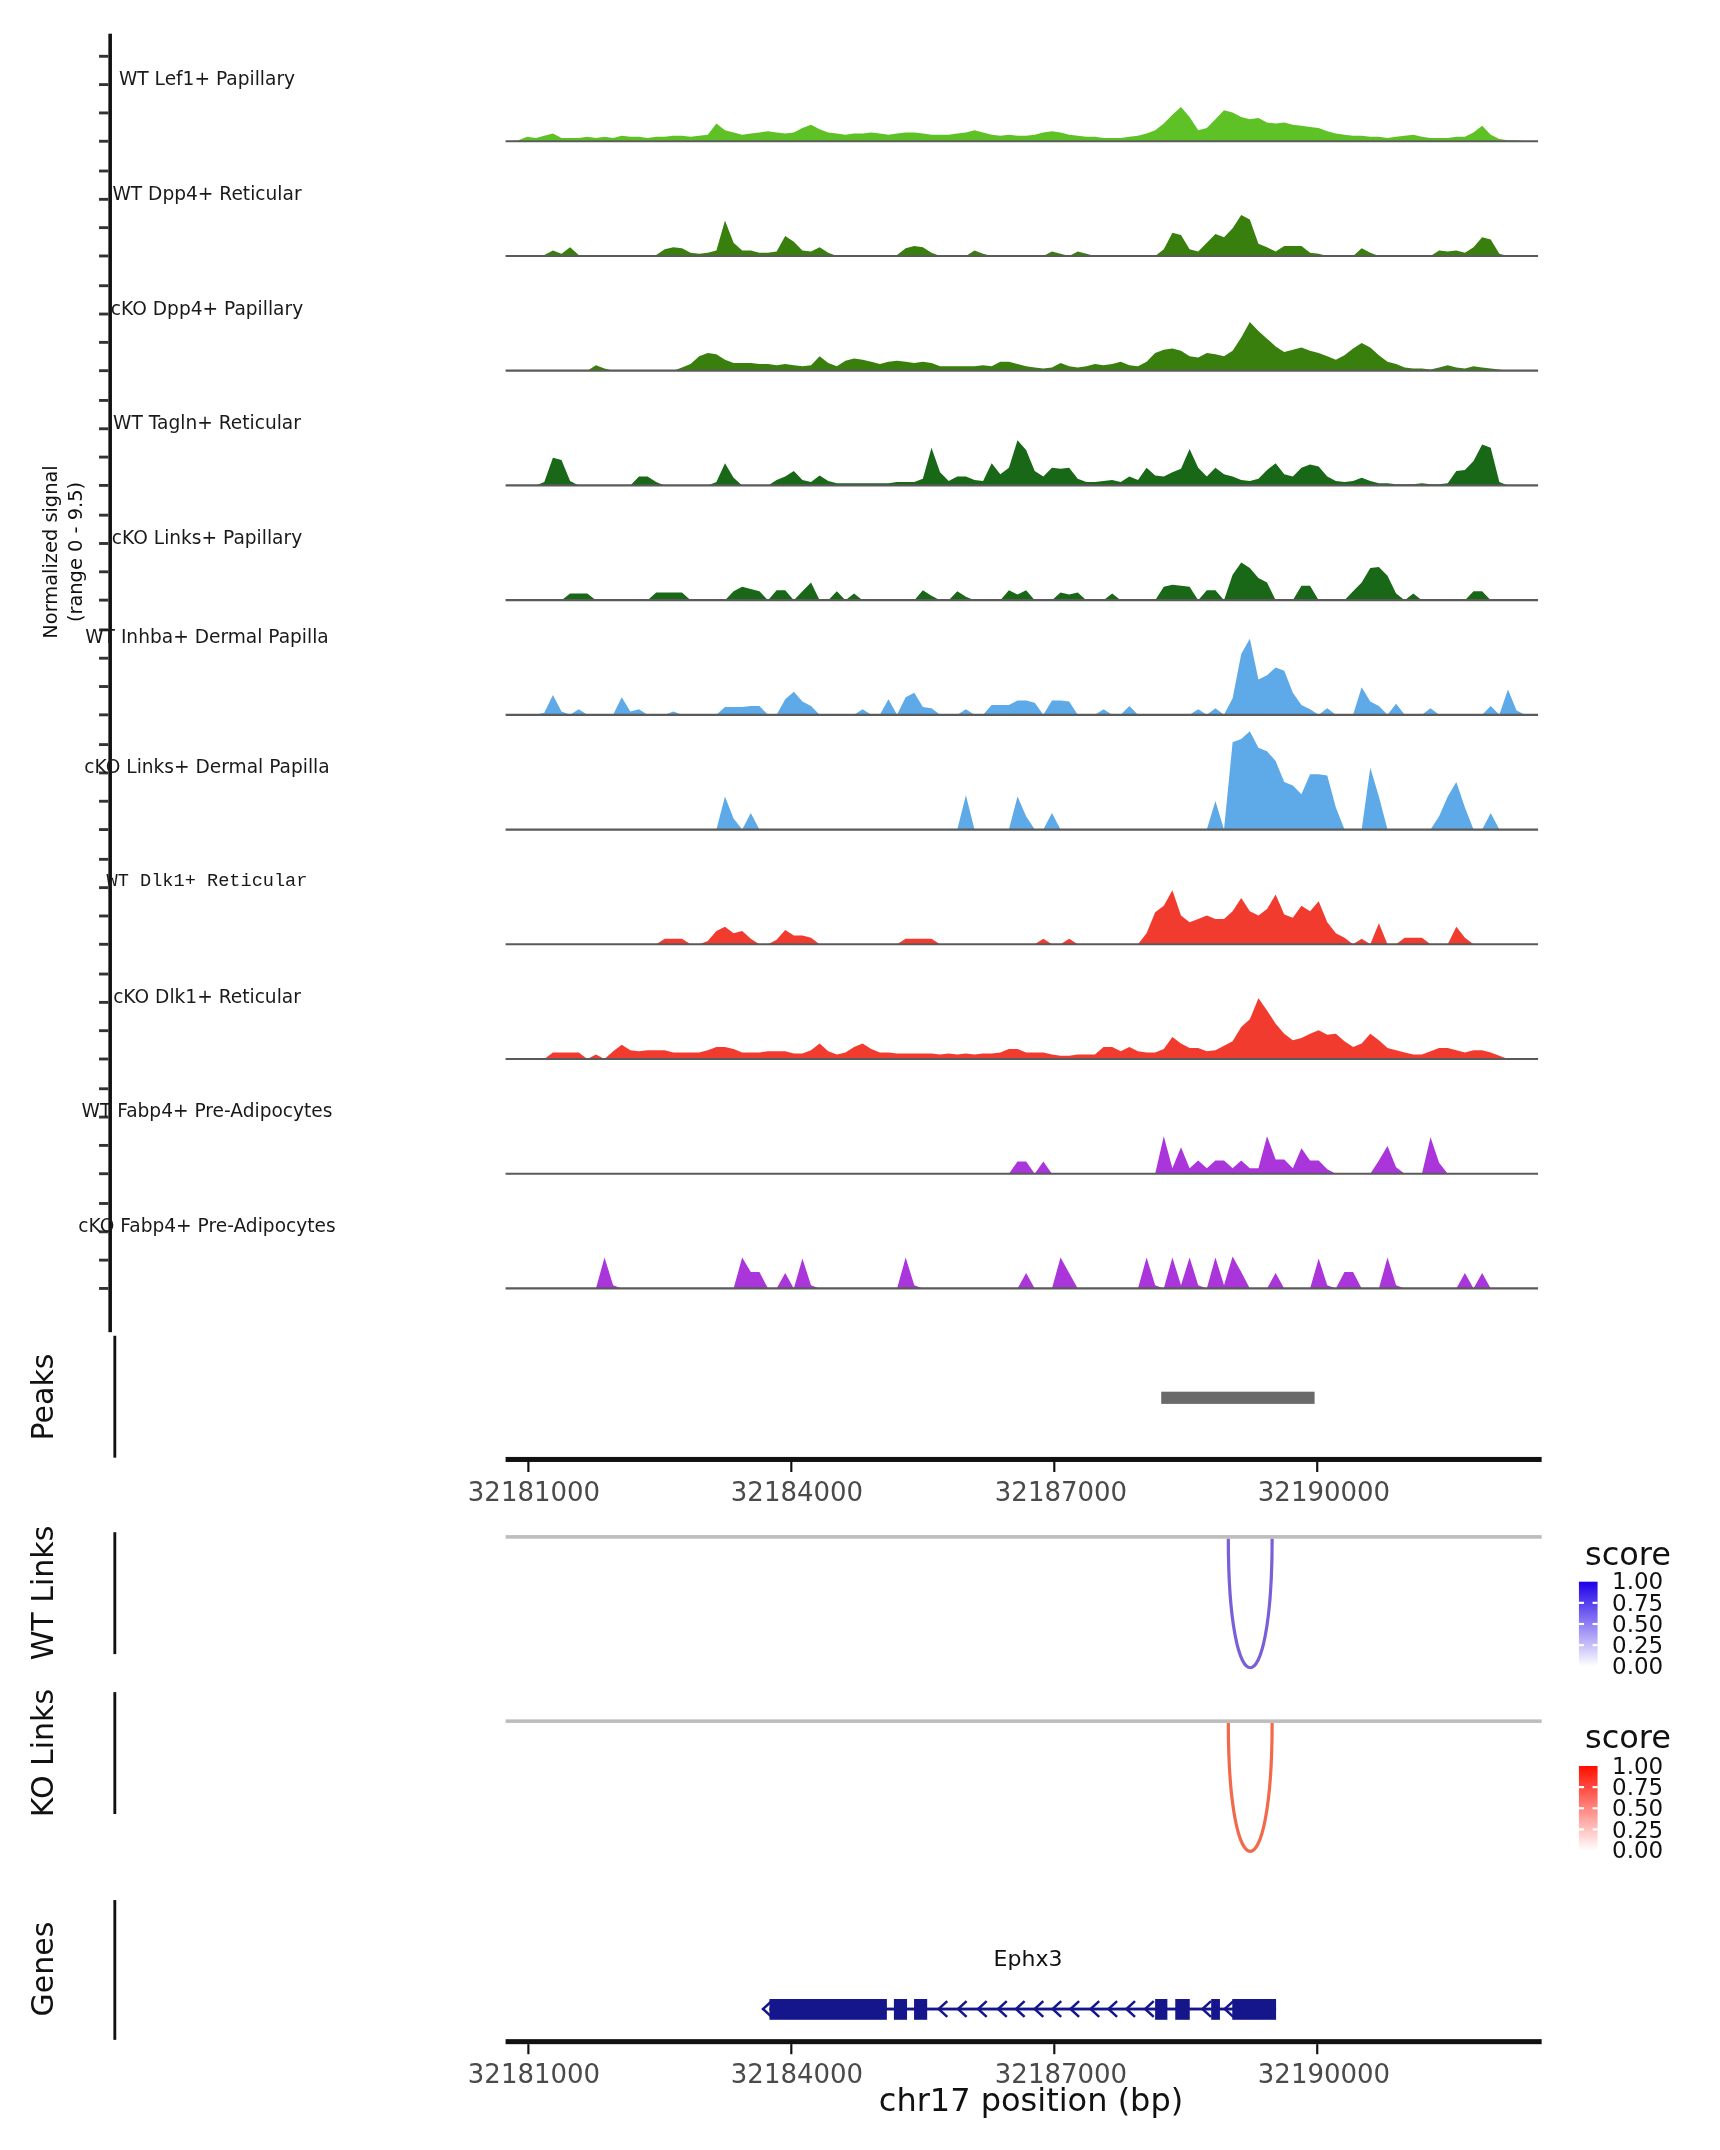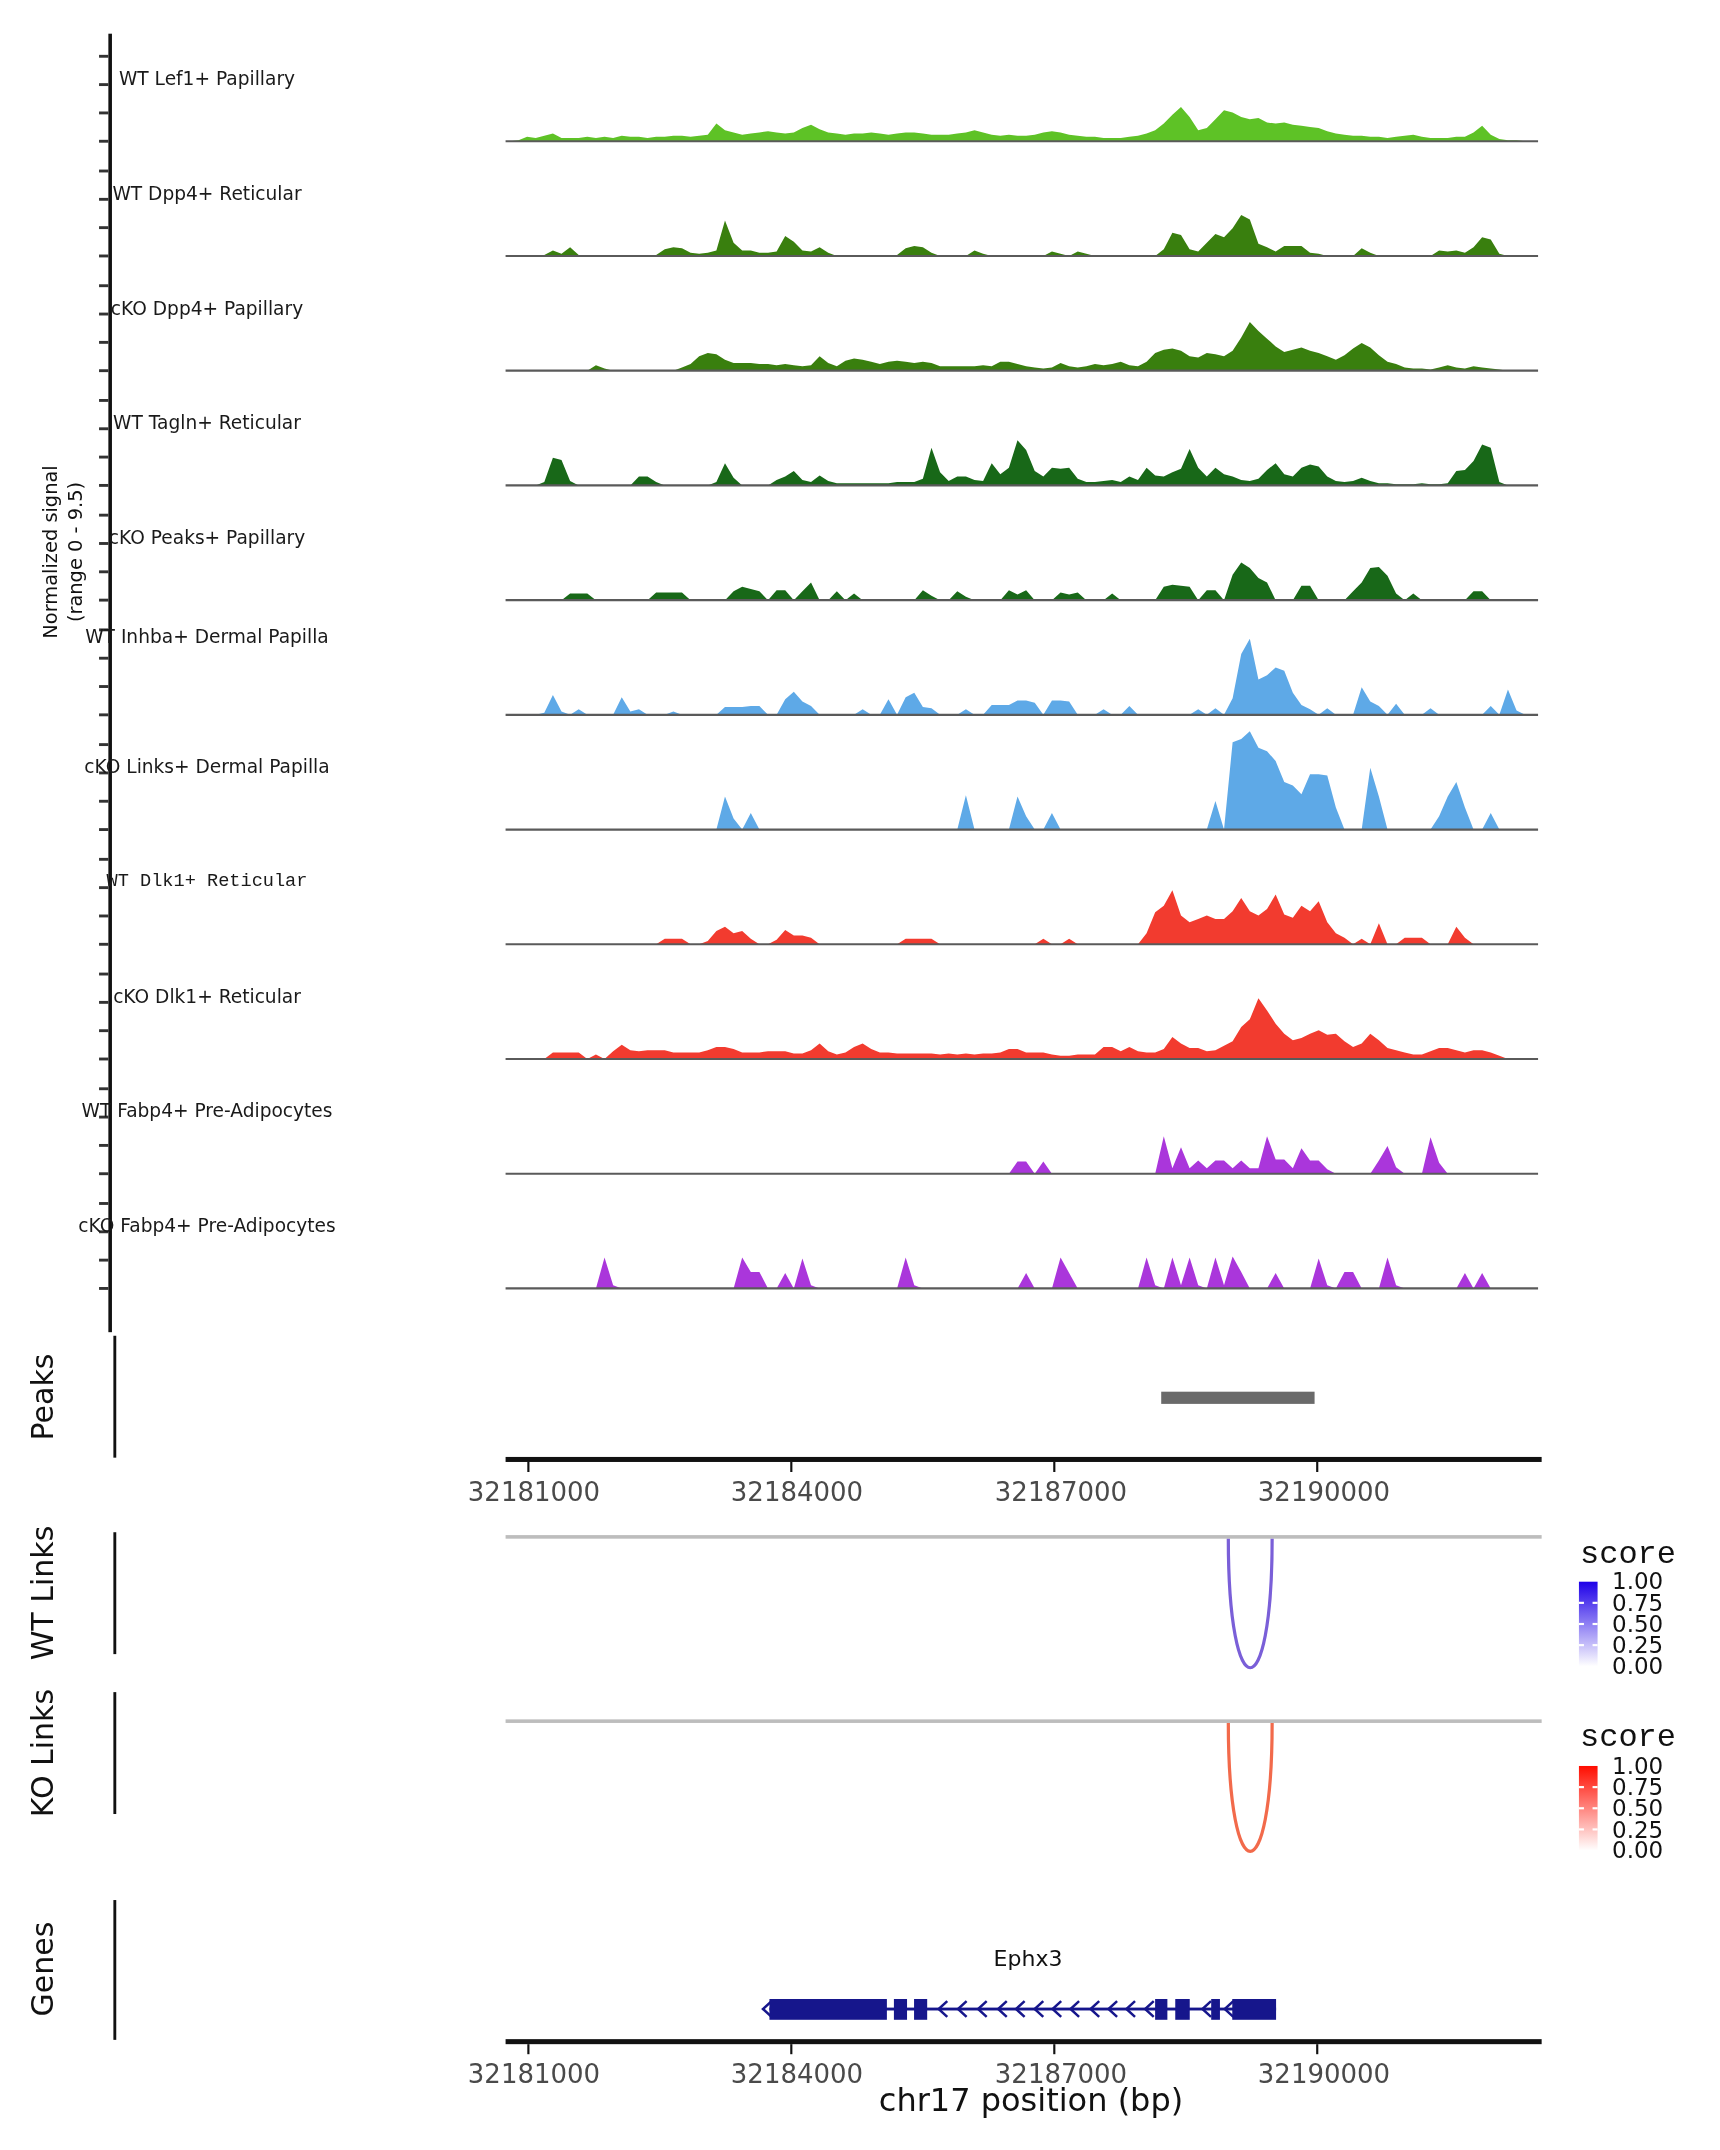--- a/index.html
+++ b/index.html
@@ -6,21 +6,21 @@
   .fig{position:relative;width:1721px;height:2151px;background:#fff;
        font-family:"DejaVu Sans","Liberation Sans",sans-serif;overflow:hidden;}
   .abs{position:absolute;white-space:nowrap;}
   .ctr{transform:translate(-50%,-50%);padding-left:12px;}
   .rot{transform:translate(-50%,-50%) rotate(-90deg);}
   .track-label{font-size:18.6px;color:#1a1a1a;}
   .ylab{font-size:19.4px;line-height:25px;color:#111;text-align:center;}
   .bracket-label{font-size:30px;color:#111;}
   .tick-label{font-size:26px;color:#4a4a4a;}
   .axis-title{font-size:32px;color:#111;}
-  .legend-title{font-size:32px;color:#111;font-family:Liberation Mono, monospace;}
+  .legend-title{font-size:32px;color:#111;}
   .legend-num{font-size:23px;color:#111;transform:translate(0,-50%);}
   .gene-name{font-size:22px;color:#111;}
   svg{position:absolute;left:0;top:0;}
 </style>
 </head>
 <body>
 
 <div class="fig">
 
   <svg id="plot-svg" width="1721" height="2151" viewBox="0 0 2400 3000">
@@ -161,21 +161,21 @@
 
   <div class="abs rot ylab" style="left:63px;top:552px;">
     <div>Normalized signal</div>
     <div>(range 0 - 9.5)</div>
   </div>
 
   <div class="abs ctr track-label" style="left:201px;top:78px;">WT Lef1+ Papillary</div>
   <div class="abs ctr track-label" style="left:201px;top:193px;">WT Dpp4+ Reticular</div>
   <div class="abs ctr track-label" style="left:201px;top:308px;">cKO Dpp4+ Papillary</div>
   <div class="abs ctr track-label" style="left:201px;top:422px;">WT Tagln+ Reticular</div>
-  <div class="abs ctr track-label" style="left:201px;top:537px;">cKO Peaks+ Papillary</div>
+  <div class="abs ctr track-label" style="left:201px;top:537px;">cKO Links+ Papillary</div>
   <div class="abs ctr track-label" style="left:201px;top:636px;">WT Inhba+ Dermal Papilla</div>
   <div class="abs ctr track-label" style="left:201px;top:766px;">cKO Links+ Dermal Papilla</div>
   <div class="abs ctr track-label" style="left:201px;top:881px;font-family:Liberation Mono, monospace;">WT Dlk1+ Reticular</div>
   <div class="abs ctr track-label" style="left:201px;top:996px;">cKO Dlk1+ Reticular</div>
   <div class="abs ctr track-label" style="left:201px;top:1110px;">WT Fabp4+ Pre-Adipocytes</div>
   <div class="abs ctr track-label" style="left:201px;top:1225px;">cKO Fabp4+ Pre-Adipocytes</div>
 
   <div class="abs rot bracket-label" style="left:42px;top:1397px;">Peaks</div>
   <div class="abs rot bracket-label" style="left:42px;top:1593px;">WT Links</div>
   <div class="abs rot bracket-label" style="left:42px;top:1753px;">KO Links</div>

